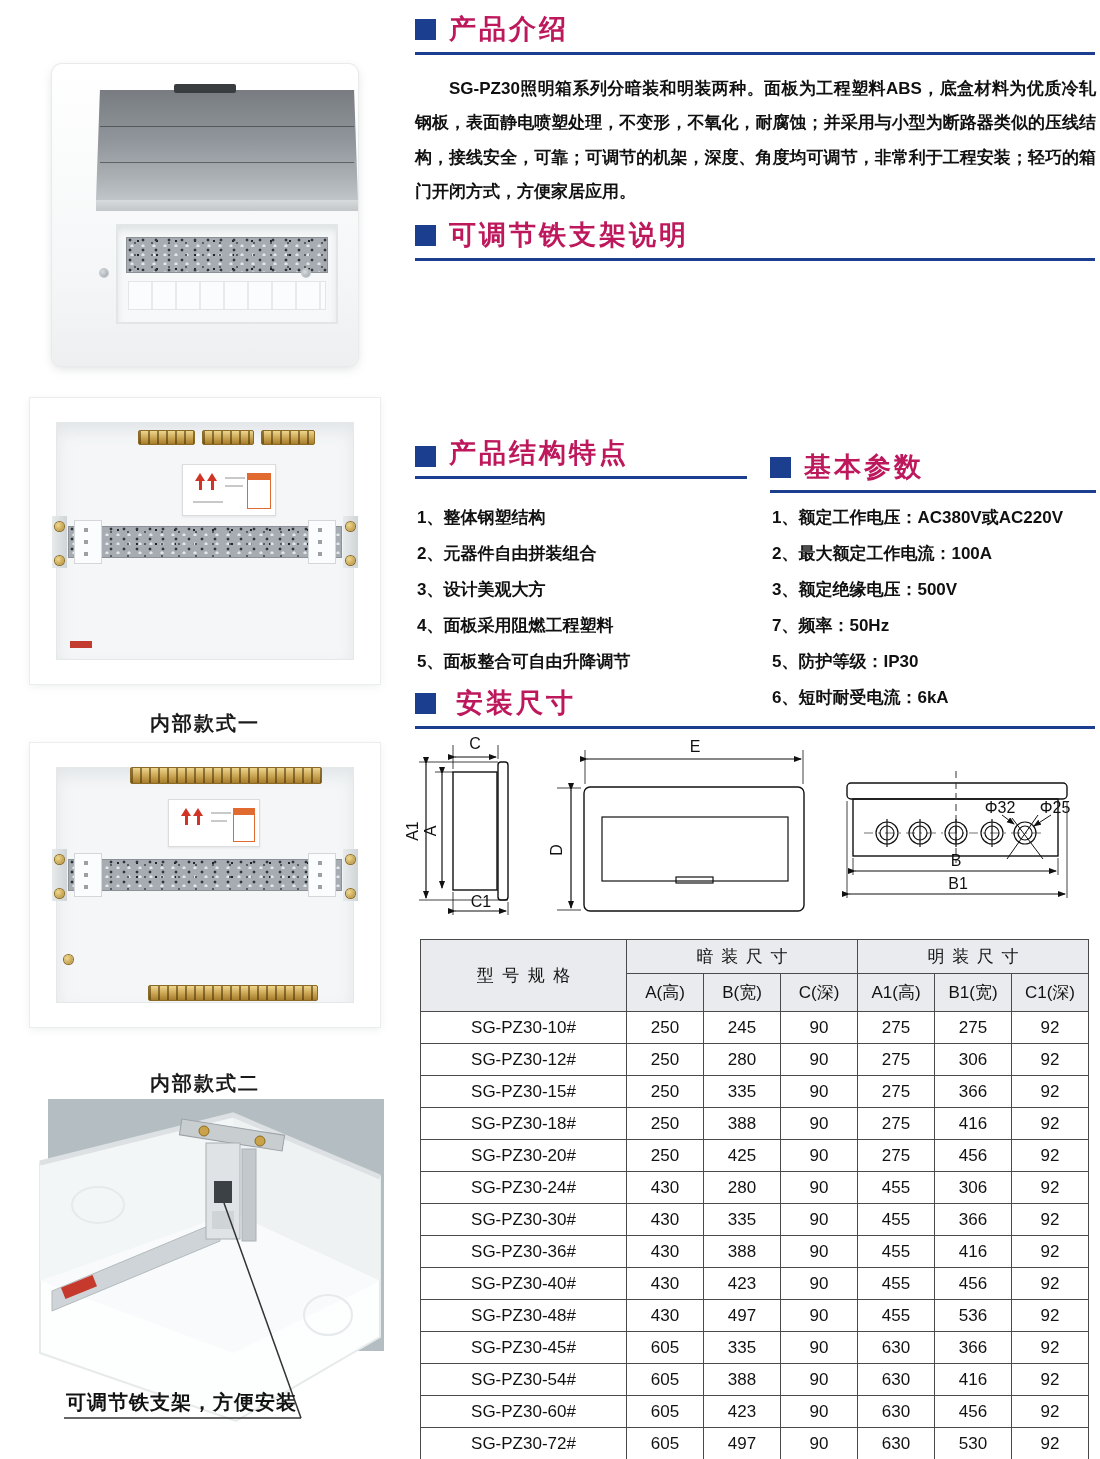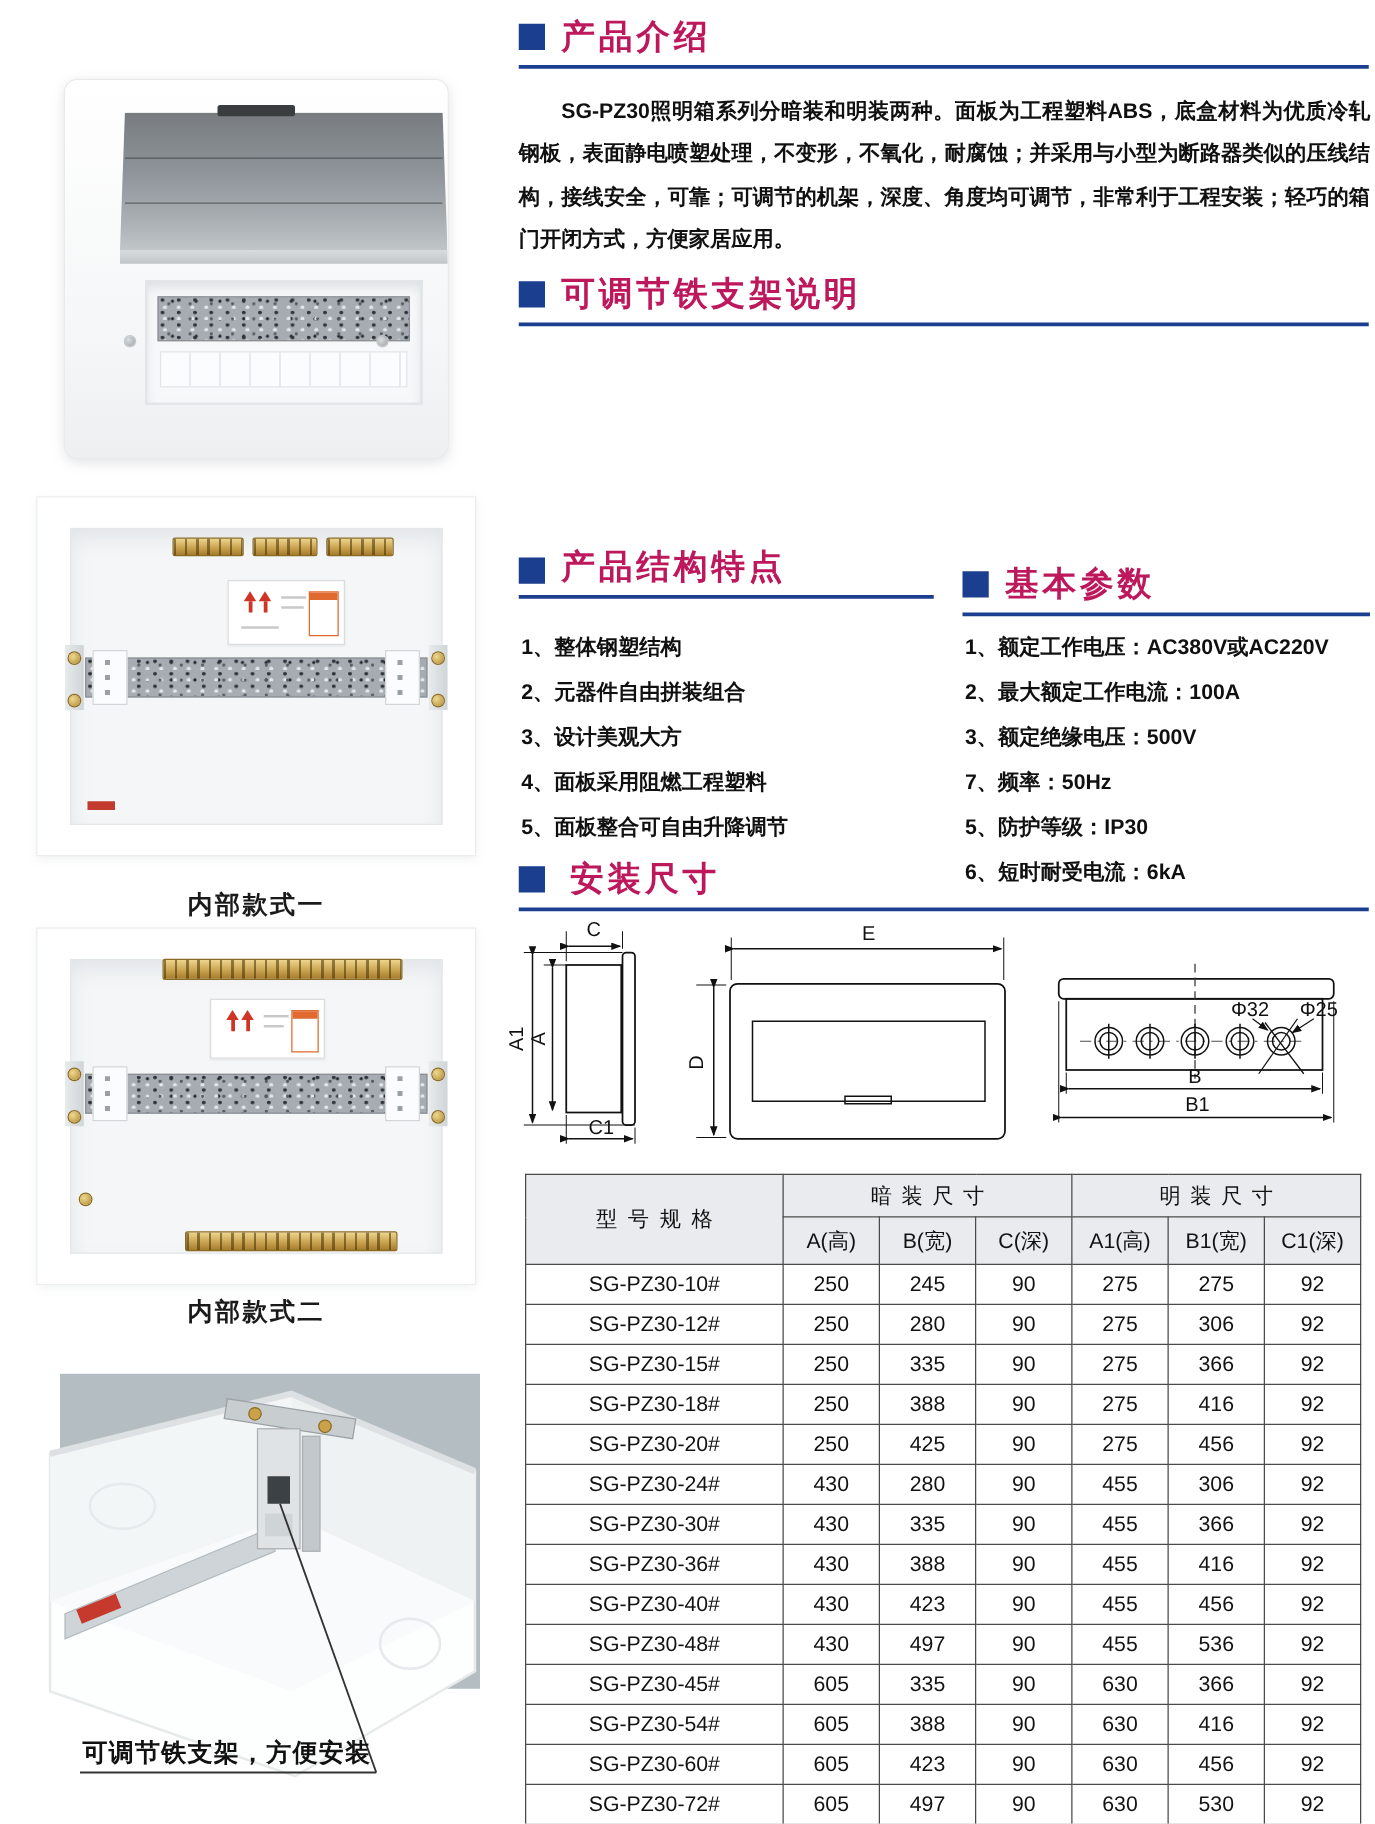--- a/index.html
+++ b/index.html
@@ -178,21 +178,21 @@
           <div class="dotcol"></div>
         </div>
       <div class="goldscrew" style="left:25px;top:112px;"></div>
       <div class="goldscrew" style="left:25px;top:146px;"></div>
       <div class="goldscrew" style="right:25px;top:112px;"></div>
       <div class="goldscrew" style="right:25px;top:146px;"></div>
       <div class="terminal" style="left:118px;bottom:26px;width:168px;height:14px;"></div>
       <div class="goldscrew" style="left:34px;top:212px;"></div>
     </div>
   </div>
-  <div class="caption" style="top:1036px;">内部款式二</div>
+  <div class="caption" style="top:1070px;">内部款式二</div>
 
   <svg class="abs" style="left:28px;top:1085px;" width="360" height="350" viewBox="0 0 360 350">
     <rect x="20" y="14" width="336" height="252" fill="#b4bdc1"></rect>
 
     <path d="M12,78 L205,30 L352,92 L352,252 L208,336 L12,268 Z" fill="#fdfefe" stroke="#e7eaeb" stroke-width="2"></path>
     <path d="M12,78 L205,30 L205,128 L12,196 Z" fill="#f3f6f7"></path>
     <path d="M205,30 L352,92 L352,196 L205,128 Z" fill="#eef2f3"></path>
     <path d="M12,196 L205,128 L352,196 L205,268 Z" fill="#f8fafb"></path>
     <path d="M12,78 L205,30 L352,92" fill="none" stroke="#dde1e3" stroke-width="5"></path>
 

